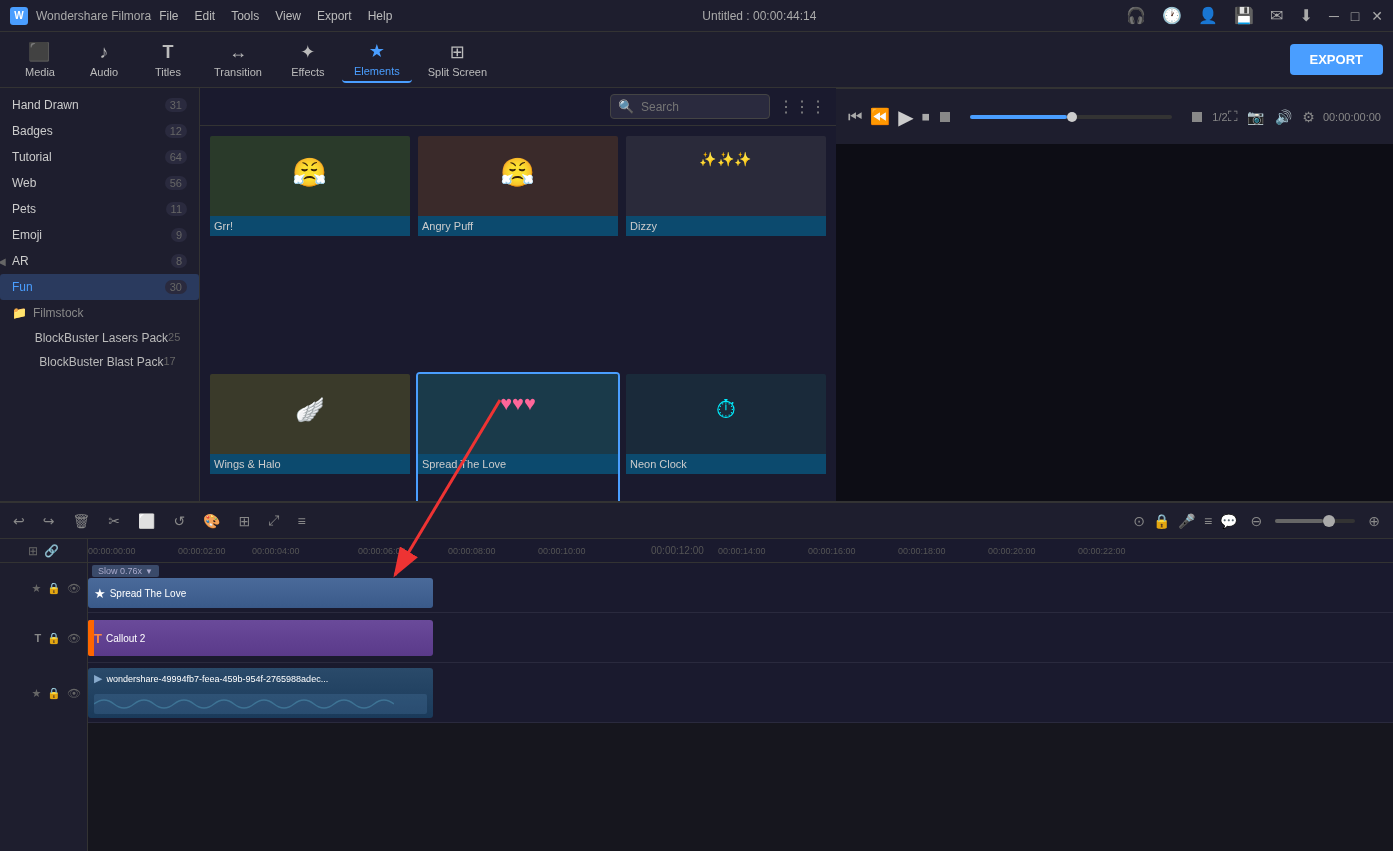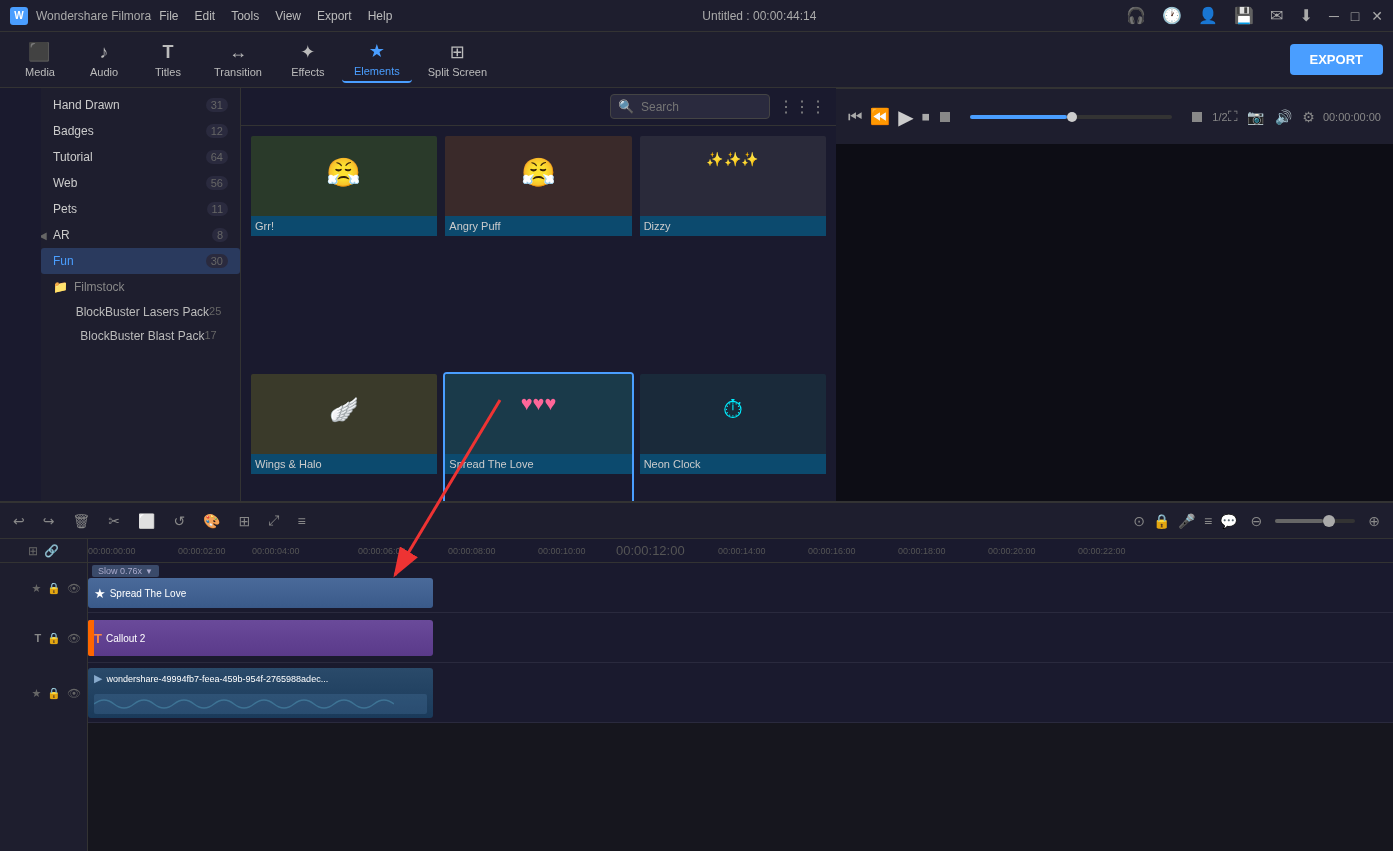--- a/index.html
+++ b/index.html
@@ -56,21 +56,21 @@
     .timeline-body { display: flex; flex: 1; overflow: hidden; }
     .timeline-ruler { height: 24px; background: #1e1e2e; border-bottom: 1px solid #333; display: flex; align-items: center; padding: 0 4px; font-size: 10px; color: #666; position: relative; overflow: hidden; }
     .timeline-track { height: 50px; display: flex; align-items: center; border-bottom: 1px solid #2a2a3e; position: relative; }
     .track-controls { width: 88px; min-width: 88px; background: #1e1e2e; height: 100%; display: flex; align-items: center; justify-content: flex-end; padding-right: 6px; gap: 6px; border-right: 1px solid #333; }
     .track-content { flex: 1; height: 100%; position: relative; background: #1a1a2e; overflow: hidden; }
     .track-clip { position: absolute; height: 36px; top: 7px; border-radius: 3px; overflow: hidden; display: flex; align-items: center; padding: 2px 6px; font-size: 10px; color: white; cursor: pointer; }
     .track-clip-label { white-space: nowrap; overflow: hidden; text-overflow: ellipsis; display: flex; align-items: center; gap: 4px; }
 
     .full-layout { display: flex; flex-direction: column; height: 851px; }
     .middle-row { display: flex; flex: 1; overflow: hidden; }
-    .left-panel { display: flex; width: 836px; flex-direction: column; padding-left: 41px; }
+    .left-panel { display: flex; width: 836px; flex-direction: column; }
     .right-panel { flex: 1; background: #0d0d15; }
 
     .preview-container { flex: 1; background: #0d0d15; position: relative; overflow: hidden; }
     .preview-controls { height: 60px; background: #1e1e2e; display: flex; align-items: center; justify-content: space-between; padding: 0 12px; border-top: 1px solid #333; }
     .preview-progress { flex: 1; height: 4px; background: #333; border-radius: 2px; margin: 0 12px; position: relative; cursor: pointer; }
     .preview-progress-fill { height: 100%; background: #4a9eff; border-radius: 2px; width: 48%; }
     .preview-progress-thumb { width: 10px; height: 10px; background: #ccc; border-radius: 50%; position: absolute; top: -3px; left: 48%; cursor: pointer; }
     .playback-controls { display: flex; align-items: center; gap: 8px; }
     .playback-btn { font-size: 16px; color: #aaa; cursor: pointer; background: none; border: none; }
     .preview-time { font-size: 11px; color: #888; }
@@ -165,20 +165,24 @@
             <span class="name">Tutorial</span>
             <span class="count">64</span>
           </div>
           <div class="sidebar-item">
             <span class="name">Web</span>
             <span class="count">56</span>
           </div>
           <div class="sidebar-item">
             <span class="name">Pets</span>
             <span class="count">11</span>
+          </div>
+          <div class="sidebar-item">
+            <span class="name">Emoji</span>
+            <span class="count">9</span>
           </div>
           <div class="sidebar-item" style="position:relative;">
             <span style="position:absolute;left:-2px;font-size:10px;color:#666;">◀</span>
             <span class="name">AR</span>
             <span class="count">8</span>
           </div>
           <div class="sidebar-item active">
             <span class="name">Fun</span>
             <span class="count">30</span>
           </div>
@@ -360,21 +364,21 @@
 
       <div style="flex:1;overflow-x:auto;overflow-y:auto;display:flex;flex-direction:column;">
 
         <div class="timeline-ruler" style="position:relative;height:24px;background:#1a1a2e;border-bottom:1px solid #333;overflow:hidden;white-space:nowrap;">
           <span style="position:absolute;left:0px;font-size:9px;color:#555;">00:00:00:00</span>
           <span style="position:absolute;left:90px;font-size:9px;color:#555;">00:00:02:00</span>
           <span style="position:absolute;left:164px;font-size:9px;color:#555;">00:00:04:00</span>
           <span style="position:absolute;left:270px;font-size:9px;color:#555;">00:00:06:00</span>
           <span style="position:absolute;left:360px;font-size:9px;color:#555;">00:00:08:00</span>
           <span style="position:absolute;left:450px;font-size:9px;color:#555;">00:00:10:00</span>
-          <span style="position:absolute;left:528px;font-size:13px;color:#555;">00:00:12:00</span>
+          <span style="position:absolute;left:563px;font-size:10px;color:#555;">00:00:12:00</span>
           <span style="position:absolute;left:630px;font-size:9px;color:#555;">00:00:14:00</span>
           <span style="position:absolute;left:720px;font-size:9px;color:#555;">00:00:16:00</span>
           <span style="position:absolute;left:810px;font-size:9px;color:#555;">00:00:18:00</span>
           <span style="position:absolute;left:900px;font-size:9px;color:#555;">00:00:20:00</span>
           <span style="position:absolute;left:990px;font-size:9px;color:#555;">00:00:22:00</span>
         </div>
 
         <div class="timeline-track" style="height:50px;background:#1a1a2e;border-bottom:1px solid #2a2a3e;">
           <div class="track-content" style="position:relative;height:100%;background:#1a1a2e;">
 

